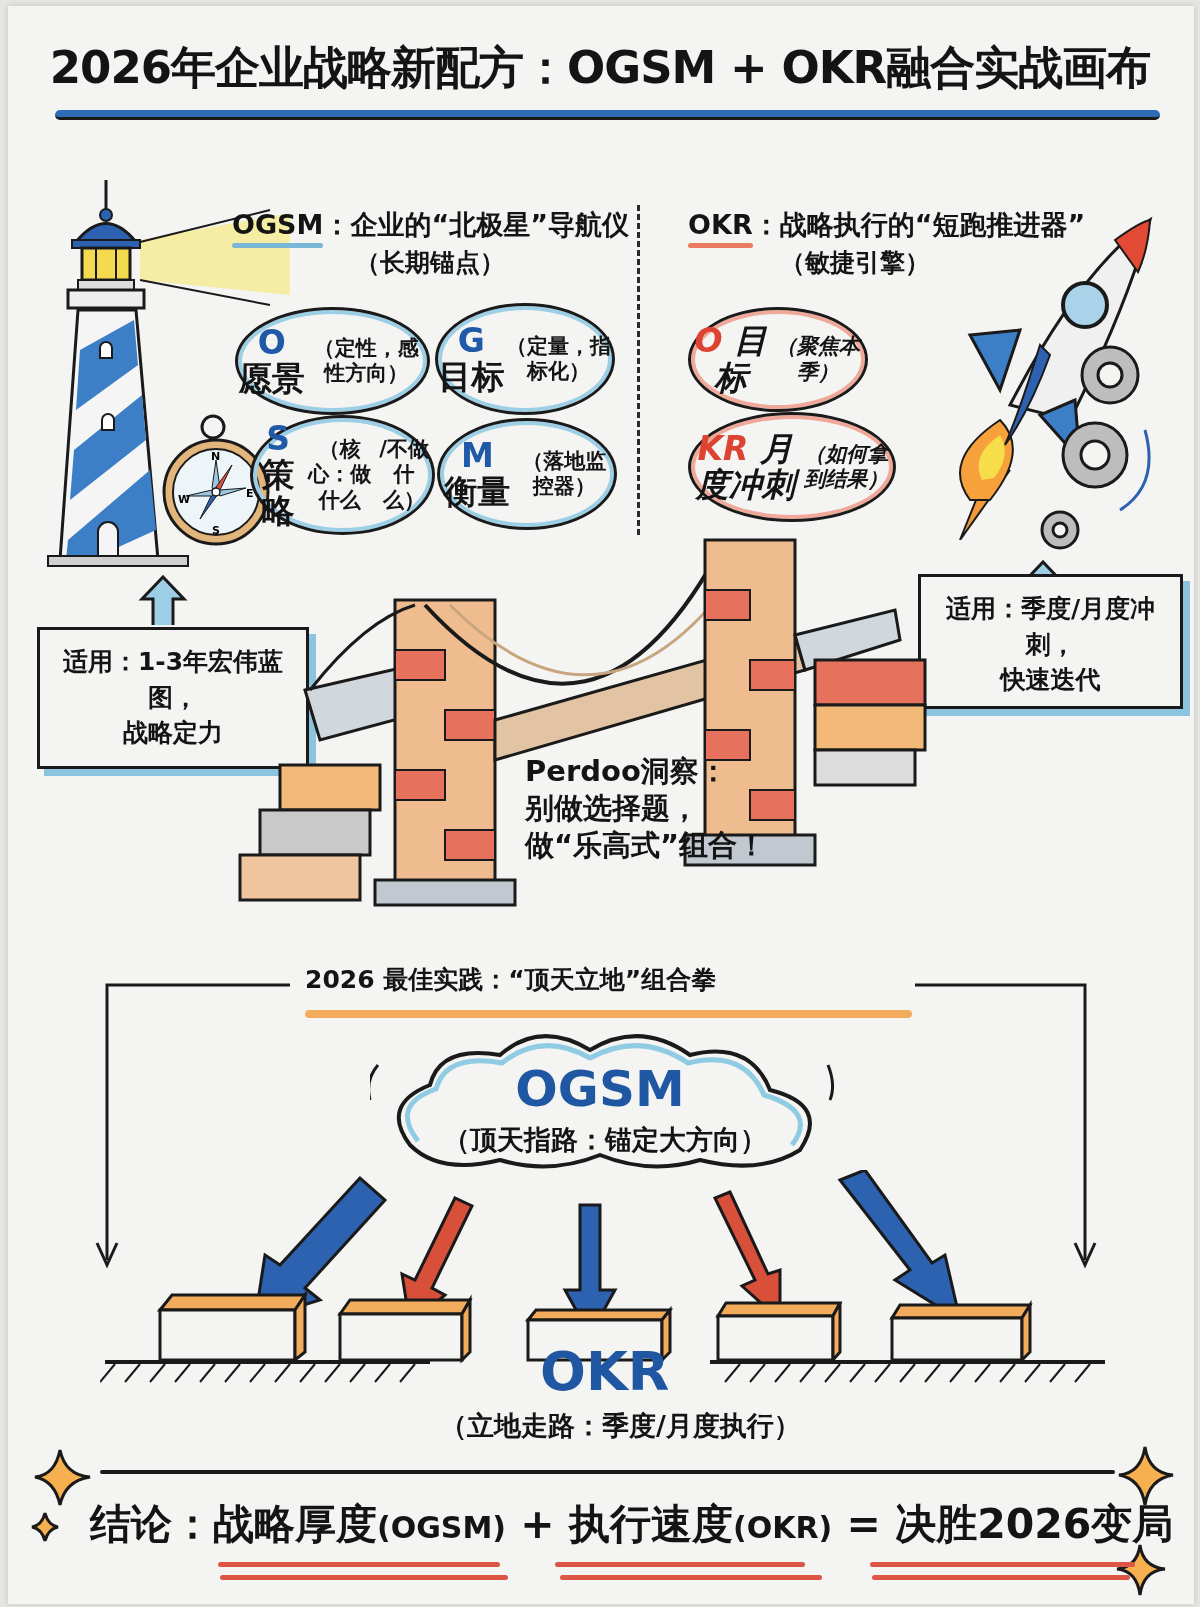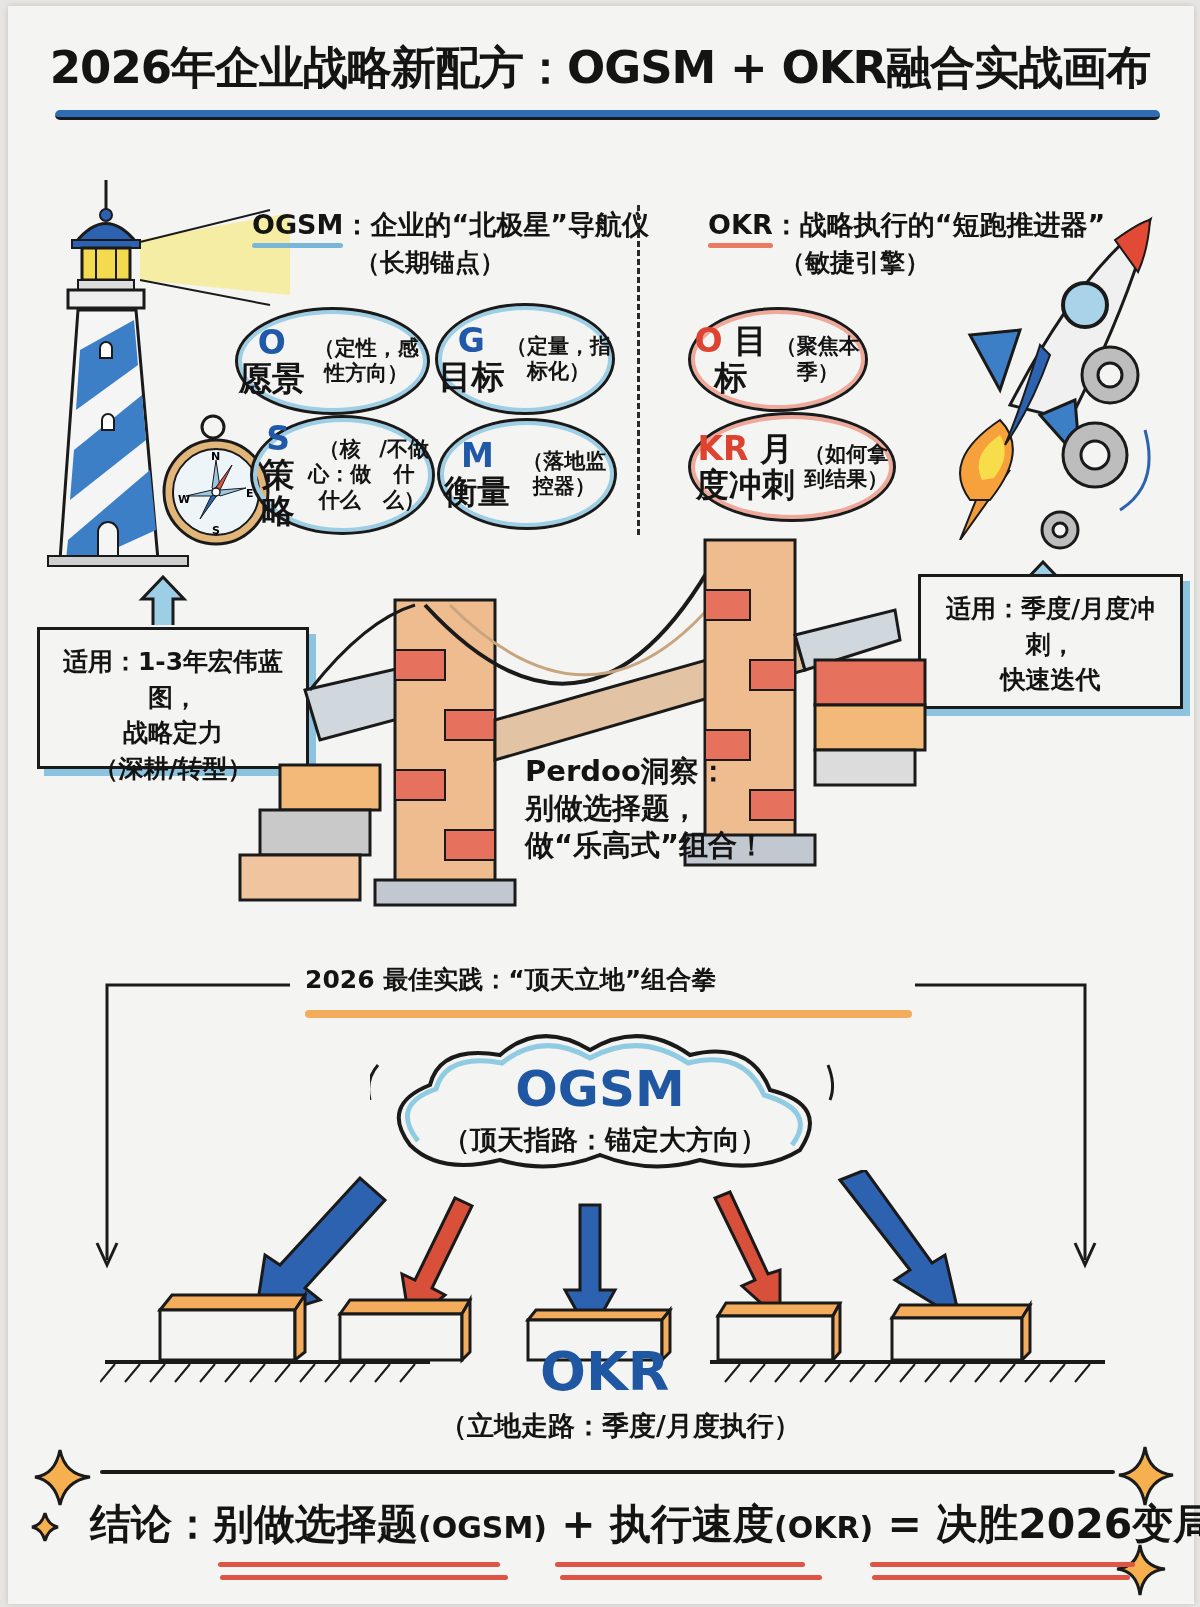--- a/index.html
+++ b/index.html
@@ -2,28 +2,28 @@
 <html><head>
 <meta charset="utf-8">
 <style>
   * { box-sizing: border-box; margin: 0; padding: 0; }
   html, body { width: 1200px; height: 1607px; overflow: hidden; }
   body { background: #e6e5e1; font-family: "DejaVu Sans", "Liberation Sans", sans-serif; color: #141414; position: relative; }
   .paper { position: absolute; left: 8px; top: 6px; width: 1186px; height: 1598px; background: #f4f4f2; box-shadow: 0 0 6px rgba(0,0,0,0.15); }
   .abs { position: absolute; }
   .title { left: 0; width: 1200px; top: 38px; text-align: center; font-size: 45px; font-weight: bold; letter-spacing: -1px; }
   .title-line { left: 55px; top: 110px; width: 1105px; height: 10px; background: #2e6db4; border-radius: 6px; border-bottom: 3px solid #1a1a1a; }
-  .hdr { font-size: 27px; font-weight: bold; white-space: nowrap; margin-left: 20px; }
+  .hdr { font-size: 27px; font-weight: bold; white-space: nowrap; }
   .hdr .tag { position: relative; }
   .hdr .tag::after { content: ""; position: absolute; left: 0; right: 0; bottom: -8px; height: 5px; border-radius: 3px; }
   .tag-blue::after { background: #7ab7d6; }
   .tag-red::after { background: #ea7a60; }
   .sub { font-size: 25px; font-weight: bold; text-align: center; }
   .ellipse { border: 3px solid #1a1a1a; border-radius: 50%; text-align: center; box-shadow: inset 0 0 0 4px #9ccfe6; display: flex; flex-direction: row; justify-content: center; align-items: center; }
-  .ellipse.red { box-shadow: inset 0 0 0 4px #f0a898; }
+  .ellipse.red { box-shadow: inset 0 0 0 4px #f0a898; font-style: italic; }
   .ell-head { font-size: 33px; font-weight: bold; line-height: 1.1; }
   .ell-head .letter-blue { color: #2059a8; }
   .ell-head .letter-red { color: #dc4330; }
   .ell-sub { font-size: 21px; font-weight: bold; line-height: 1.2; }
   .dashed { left: 637px; top: 205px; height: 330px; border-left: 3px dashed #2a2a2a; }
   .note-box { border: 3px solid #1a1a1a; background: #f4f4f2; box-shadow: 7px 7px 0 #8cc3de; text-align: center; font-size: 25px; font-weight: bold; line-height: 1.42; padding-top: 14px; }
   .insight { font-size: 29px; font-weight: bold; line-height: 1.28; }
   .best { font-size: 25px; font-weight: bold; white-space: nowrap; }
   .best-line { height: 8px; background: #f3ac5c; border-radius: 4px; }
   .cloud-text1 { font-size: 50px; font-weight: bold; color: #1f57a3; text-align: center; }
@@ -145,21 +145,20 @@
   </g>
   <path d="M105,95 Q120,150 80,175" fill="none" stroke="#2d62b0" stroke-width="3"></path>
 </svg>
 
 <svg class="abs" style="left:138px;top:575px" width="50" height="52">
   <path d="M15,50 V24 H4 L25,2 L46,24 H35 V50" fill="#9ccfe6" stroke="#1a1a1a" stroke-width="3"></path>
 </svg>
 <div class="abs note-box" style="left:37px;top:627px;width:272px;height:142px">
   <div>适用：1-3年宏伟蓝图，</div>
   <div>战略定力</div>
-  <div>（深耕/转型）</div>
 </div>
 
 <svg class="abs" style="left:1018px;top:560px" width="50" height="52">
   <path d="M15,50 V24 H4 L25,2 L46,24 H35 V50" fill="#9ccfe6" stroke="#1a1a1a" stroke-width="3"></path>
 </svg>
 <div class="abs note-box" style="left:918px;top:574px;width:265px;height:135px">
   <div>适用：季度/月度冲刺，</div>
   <div>快速迭代</div>
 </div>
 
@@ -302,21 +301,21 @@
 <div class="abs" style="left:100px;top:1470px;width:1015px;height:4px;background:#1a1a1a;border-radius:2px"></div>
 <svg class="abs" style="left:30px;top:1445px" width="80" height="100">
   <path d="M30,5 Q35,30 60,32 Q35,36 30,60 Q25,36 5,32 Q25,30 30,5 Z" fill="#f6b04f" stroke="#1a1a1a" stroke-width="3"></path>
   <path d="M15,68 Q18,80 28,82 Q18,84 15,96 Q12,84 2,82 Q12,80 15,68 Z" fill="#f6b04f" stroke="#1a1a1a" stroke-width="3"></path>
 </svg>
 <svg class="abs" style="left:1115px;top:1445px" width="70" height="160">
   <path d="M30,2 Q34,28 58,30 Q34,34 30,60 Q26,34 4,30 Q26,28 30,2 Z" fill="#f6b04f" stroke="#1a1a1a" stroke-width="3"></path>
   <path d="M25,100 Q28,122 50,124 Q28,126 25,150 Q22,126 2,124 Q22,122 25,100 Z" fill="#f6b04f" stroke="#1a1a1a" stroke-width="3"></path>
 </svg>
 <div class="abs concl" style="left:90px;top:1497px">
-  <span>结论：</span><span>别做选择题</span><span class="small">(OGSM)</span>
+  <span>结论：</span><span>战略厚度</span><span class="small">(OGSM)</span>
   <span>+</span>
   <span>执行速度</span><span class="small">(OKR)</span>
   <span>=</span>
   <span>决胜2026变局</span>
 </div>
 <div class="abs uline" style="left:218px;top:1562px;width:282px"></div>
 <div class="abs uline" style="left:220px;top:1575px;width:288px"></div>
 <div class="abs uline" style="left:555px;top:1562px;width:250px"></div>
 <div class="abs uline" style="left:560px;top:1575px;width:262px"></div>
 <div class="abs uline" style="left:870px;top:1562px;width:265px"></div>

